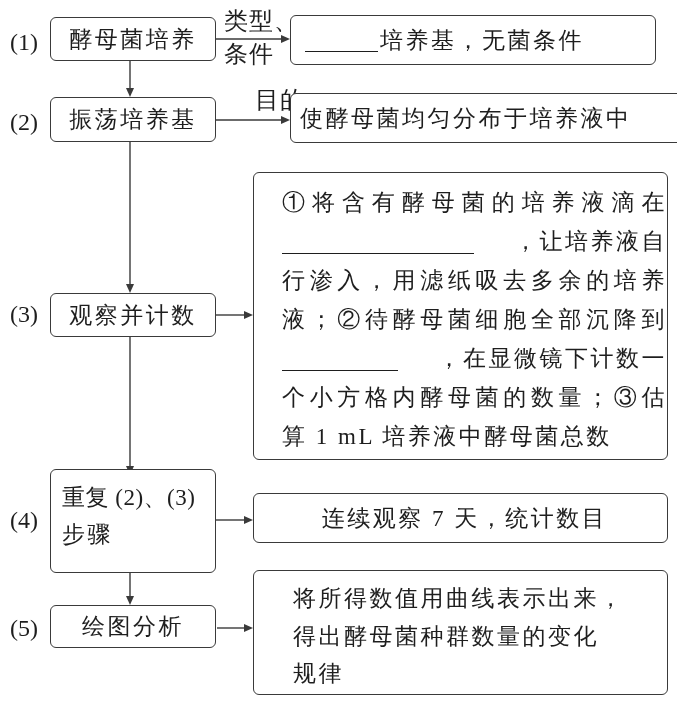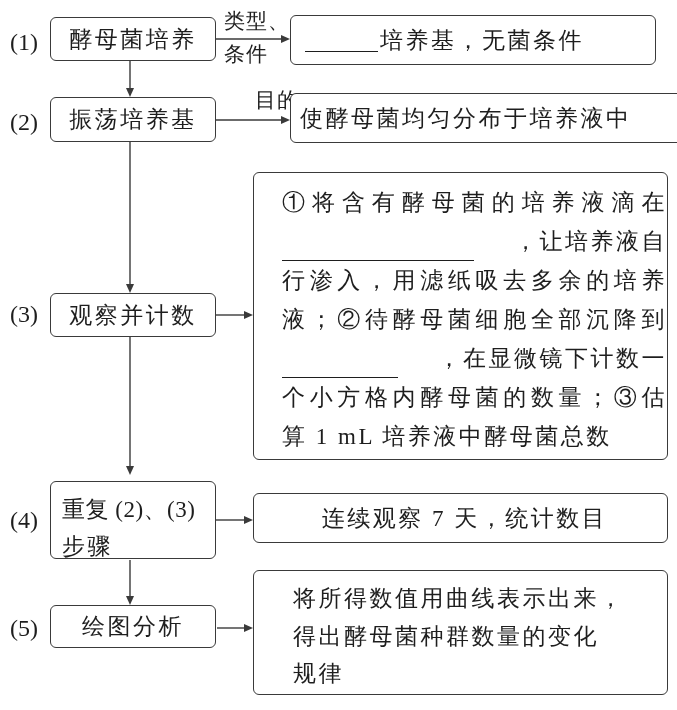--- a/index.html
+++ b/index.html
@@ -8,51 +8,51 @@
     background: #ffffff; color: #1e1e1e;
     font-family: "Liberation Serif", "DejaVu Serif", serif;
   }
   #connectors { position: absolute; left: 0; top: 0; width: 677px; height: 710px; }
   #connectors line { stroke: #3a3a3a; stroke-width: 1.4; }
   #connectors polygon { fill: #3a3a3a; }
 
   .num { position: absolute; left: 10px; height: 28px; line-height: 28px; font-size: 24px; white-space: nowrap; }
   #n1 { top: 28px; } #n2 { top: 108px; } #n3 { top: 300px; } #n4 { top: 506px; } #n5 { top: 614px; }
 
-  .clabel { position: absolute; font-size: 21px; line-height: 24px; letter-spacing: 1px; white-space: nowrap; }
+  .clabel { position: absolute; font-size: 24px; line-height: 24px; letter-spacing: 1px; white-space: nowrap; }
   #cl1a { left: 224px; top: 9px; }
   #cl1b { left: 224px; top: 42px; }
   #cl2  { left: 231px; top: 88px; margin-left: 24px; }
 
   .box {
     position: absolute; box-sizing: border-box;
     border: 1.5px solid #3a3a3a; border-radius: 6px; background: #ffffff;
     font-size: 23px; letter-spacing: 2.5px; white-space: nowrap;
   }
   .lbox { left: 50px; width: 166px; display: flex; align-items: center; justify-content: center; }
   #lb1 { top: 17px;  height: 44px; }
   #lb2 { top: 97px;  height: 45px; }
   #lb3 { top: 293px; height: 44px; }
-  #lb4 { top: 481px; height: 78px; display: block; padding: 9px 12px 0 11px; }
+  #lb4 { top: 469px; height: 104px; display: block; padding: 9px 12px 0 11px; }
   #lb4 .ln { height: 37px; line-height: 37px; }
   #lb4 .ln.first { letter-spacing: 0.5px; }
   #lb5 { top: 605px; height: 43px; }
 
   #rb1 { left: 290px; top: 15px;  width: 366px; height: 50px; display: flex; align-items: center; padding-left: 14px; }
   #rb2 { left: 290px; top: 93px;  width: 427px; height: 50px; display: flex; align-items: center; padding-left: 9px; }
   #rb3 { left: 253px; top: 172px; width: 415px; height: 288px; padding: 10px 0 0 28px; }
   #rb4 { left: 253px; top: 493px; width: 415px; height: 50px; display: flex; align-items: center; justify-content: center; padding-left: 8px; }
   #rb5 { left: 253px; top: 570px; width: 415px; height: 125px; padding: 9px 0 0 39px; }
 
   .blank { display: inline-block; height: 1em; border-bottom: 1.4px solid #1e1e1e; vertical-align: baseline; }
   #rb1 .blank { width: 73px; margin-right: 2px; }
 
   #rb3 .ln { width: 385px; height: 39px; line-height: 39px; text-align: left; text-align-last: left; }
   #rb3 .ln.full { text-align: justify; text-align-last: justify; }
-  #rb3 .ln.withblank { display: flex; align-items: flex-end; gap: 40px; }
+  #rb3 .ln.withblank { display: flex; align-items: center; gap: 40px; }
   #rb3 .ln.withblank .after { flex: 1; text-align: justify; text-align-last: justify; }
   #rb3 .b1 { width: 225px; }
   #rb3 .b2 { width: 145px; }
 
   #rb5 .ln { height: 37.5px; line-height: 37.5px; }
 </style>
 </head>
 <body>
 
 <div id="canvas">

